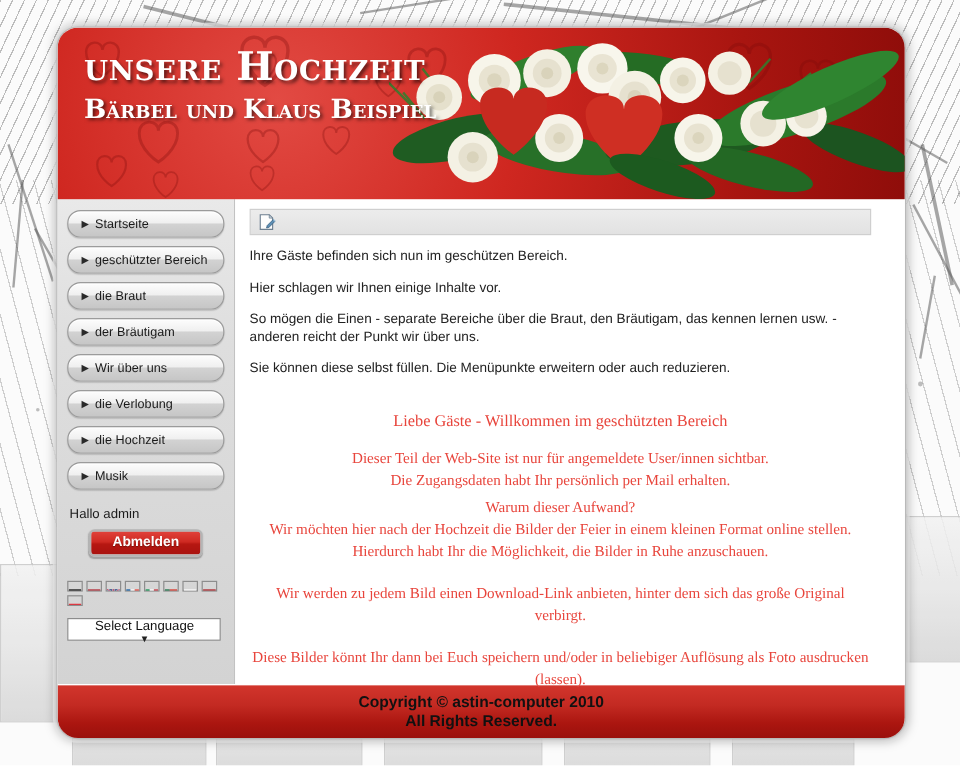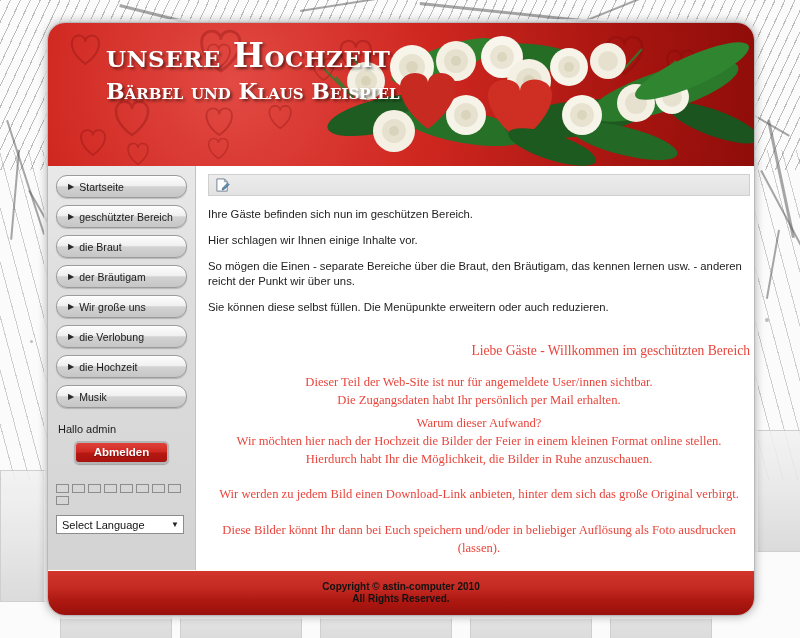--- a/index.html
+++ b/index.html
@@ -75,21 +75,20 @@
     position: absolute;
     inset: 0;
     opacity: .30;
   }
   .banner-title-wrap {
     position: absolute;
     left: 22px;
     top: 16px;
     z-index: 4;
     line-height: 1;
-    margin-left: 36px;
   }
   #banner-title {
     font-family: "DejaVu Serif", serif;
     font-weight: bold;
     font-style: normal;
     font-size: 33px;
     color: #ffffff;
     letter-spacing: .5px;
     text-shadow: 2px 2px 3px rgba(0,0,0,.55);
     white-space: nowrap;
@@ -197,29 +196,30 @@
     width: 128px;
     height: 19px;
     border: 1px solid #8c8c8c;
     background: #ffffff;
     display: flex;
     align-items: center;
     justify-content: space-between;
     padding: 0 4px 0 5px;
     box-sizing: border-box;
     cursor: pointer;
+    flex-direction: column;
   }
   #lang-select .lstxt { font-size: 11px; color: #111; }
   #lang-select .larrow { font-size: 8px; color: #222; }
 
   
   #content {
     flex: 1;
     background: #ffffff;
-    padding: 8px 4px 0 12px;
+    padding: 8px 28px 0 12px;
     box-sizing: border-box;
   }
   #edit-bar {
     height: 22px;
     background: linear-gradient(180deg,#ececec 0%,#e2e2e2 100%);
     border: 1px solid #cfcfcf;
     display: flex;
     align-items: center;
     padding-left: 6px;
     box-sizing: border-box;
@@ -236,38 +236,37 @@
     text-align: center;
     color: #e8453c;
     font-family: "Liberation Serif", serif;
     font-size: 12.6px;
     line-height: 1.45;
     margin: 0;
   }
   #red-head {
     margin-top: 26px;
     font-size: 13.6px;
-    text-align: right;
   }
   .red-gap { margin-top: 13px; }
   .red-gap2 { margin-top: 4px; }
   .red-gap3 { margin-top: 17px; }
 
   
   #footer {
     height: 44px;
     background: linear-gradient(180deg,#d2352c 0%,#c32a22 38%,#ab1610 72%,#9a100c 100%);
     display: flex;
     flex-direction: column;
     align-items: center;
     justify-content: center;
     border-top: 1px solid #ffffff;
   }
   #footer div {
-    font-size: 10px;
+    font-size: 13px;
     font-weight: bold;
     color: #111111;
     line-height: 1.22;
   }
 </style>
 </head>
 <body>
 
 <div id="bg-photo">
   <div class="hatch" style="left:0;top:0;width:800px;height:170px;"></div>
@@ -408,21 +407,21 @@
       <div class="menu-btn">
         <span class="caret">▶</span>
         <span class="mlabel">die Braut</span>
       </div>
       <div class="menu-btn">
         <span class="caret">▶</span>
         <span class="mlabel">der Bräutigam</span>
       </div>
       <div class="menu-btn">
         <span class="caret">▶</span>
-        <span class="mlabel">Wir große uns</span>
+        <span class="mlabel">Wir über uns</span>
       </div>
       <div class="menu-btn">
         <span class="caret">▶</span>
         <span class="mlabel">die Verlobung</span>
       </div>
       <div class="menu-btn">
         <span class="caret">▶</span>
         <span class="mlabel">die Hochzeit</span>
       </div>
       <div class="menu-btn">

